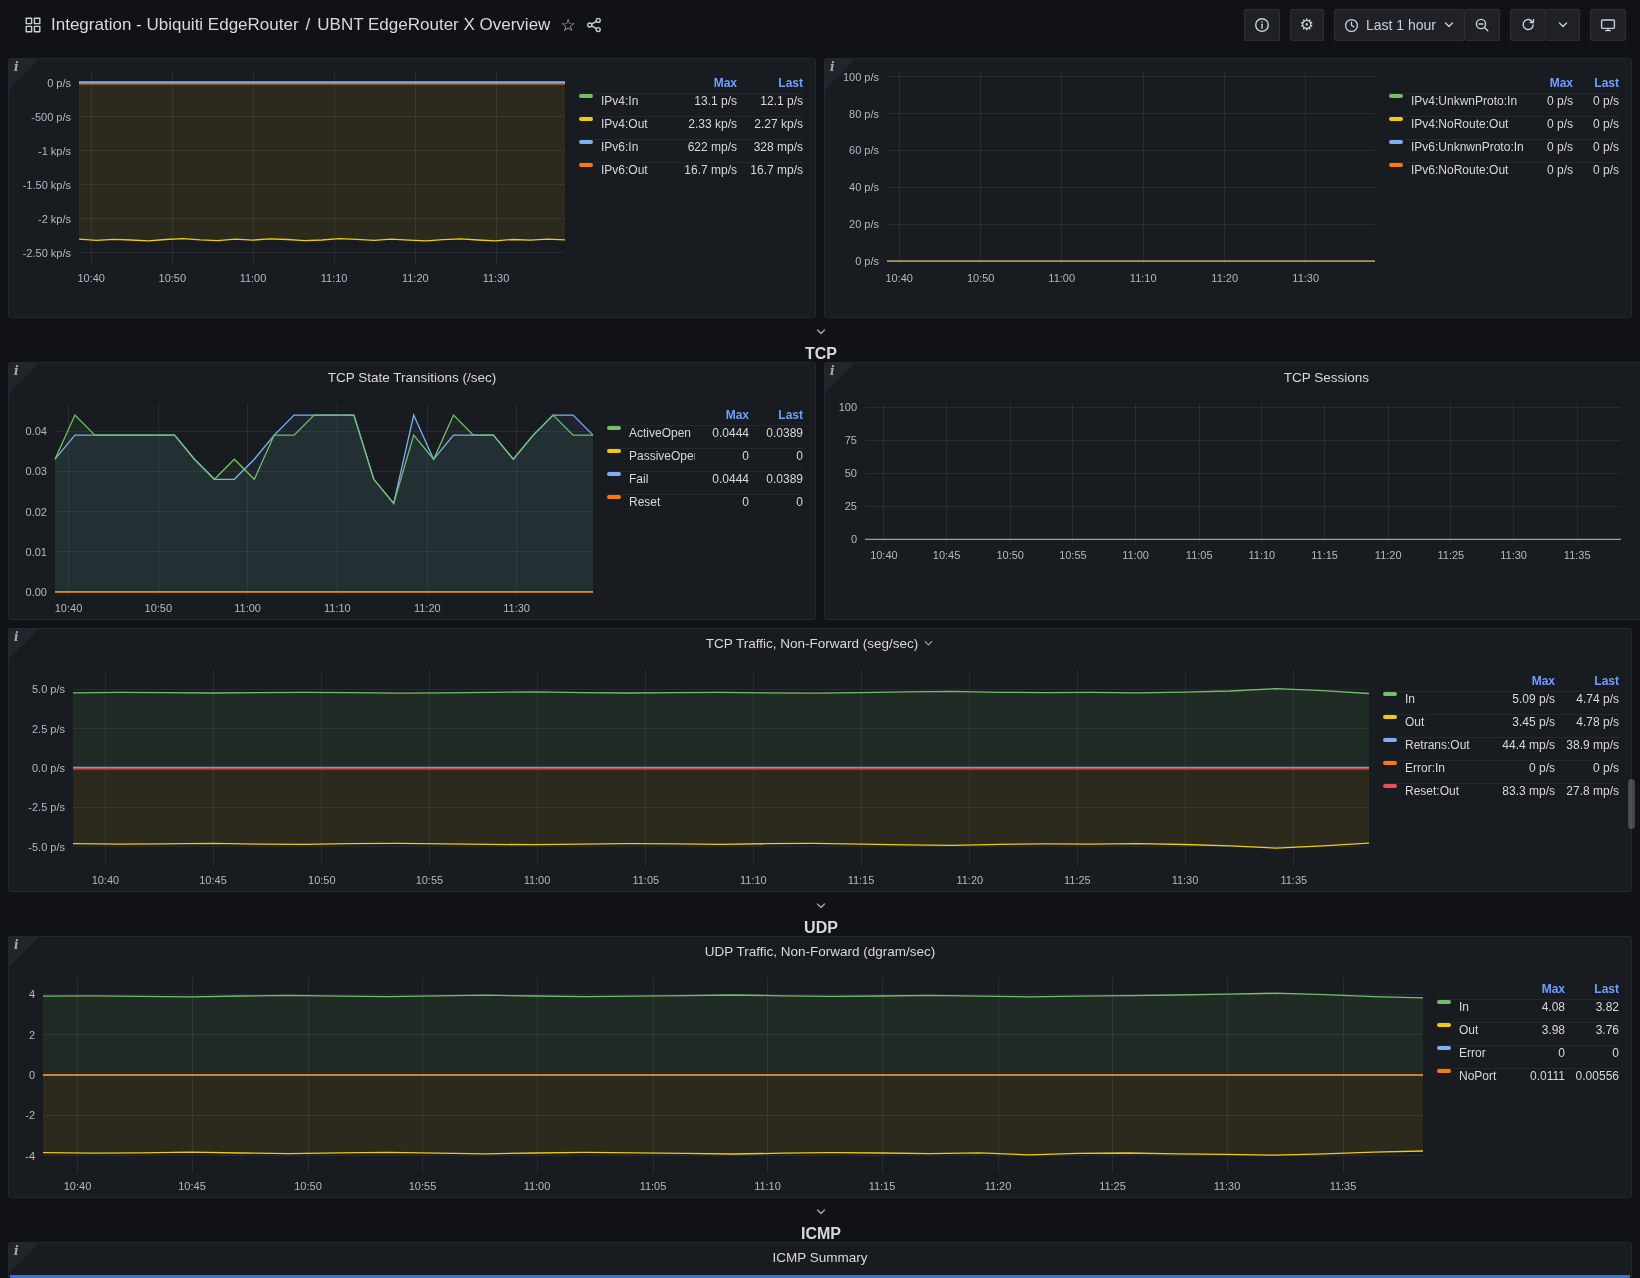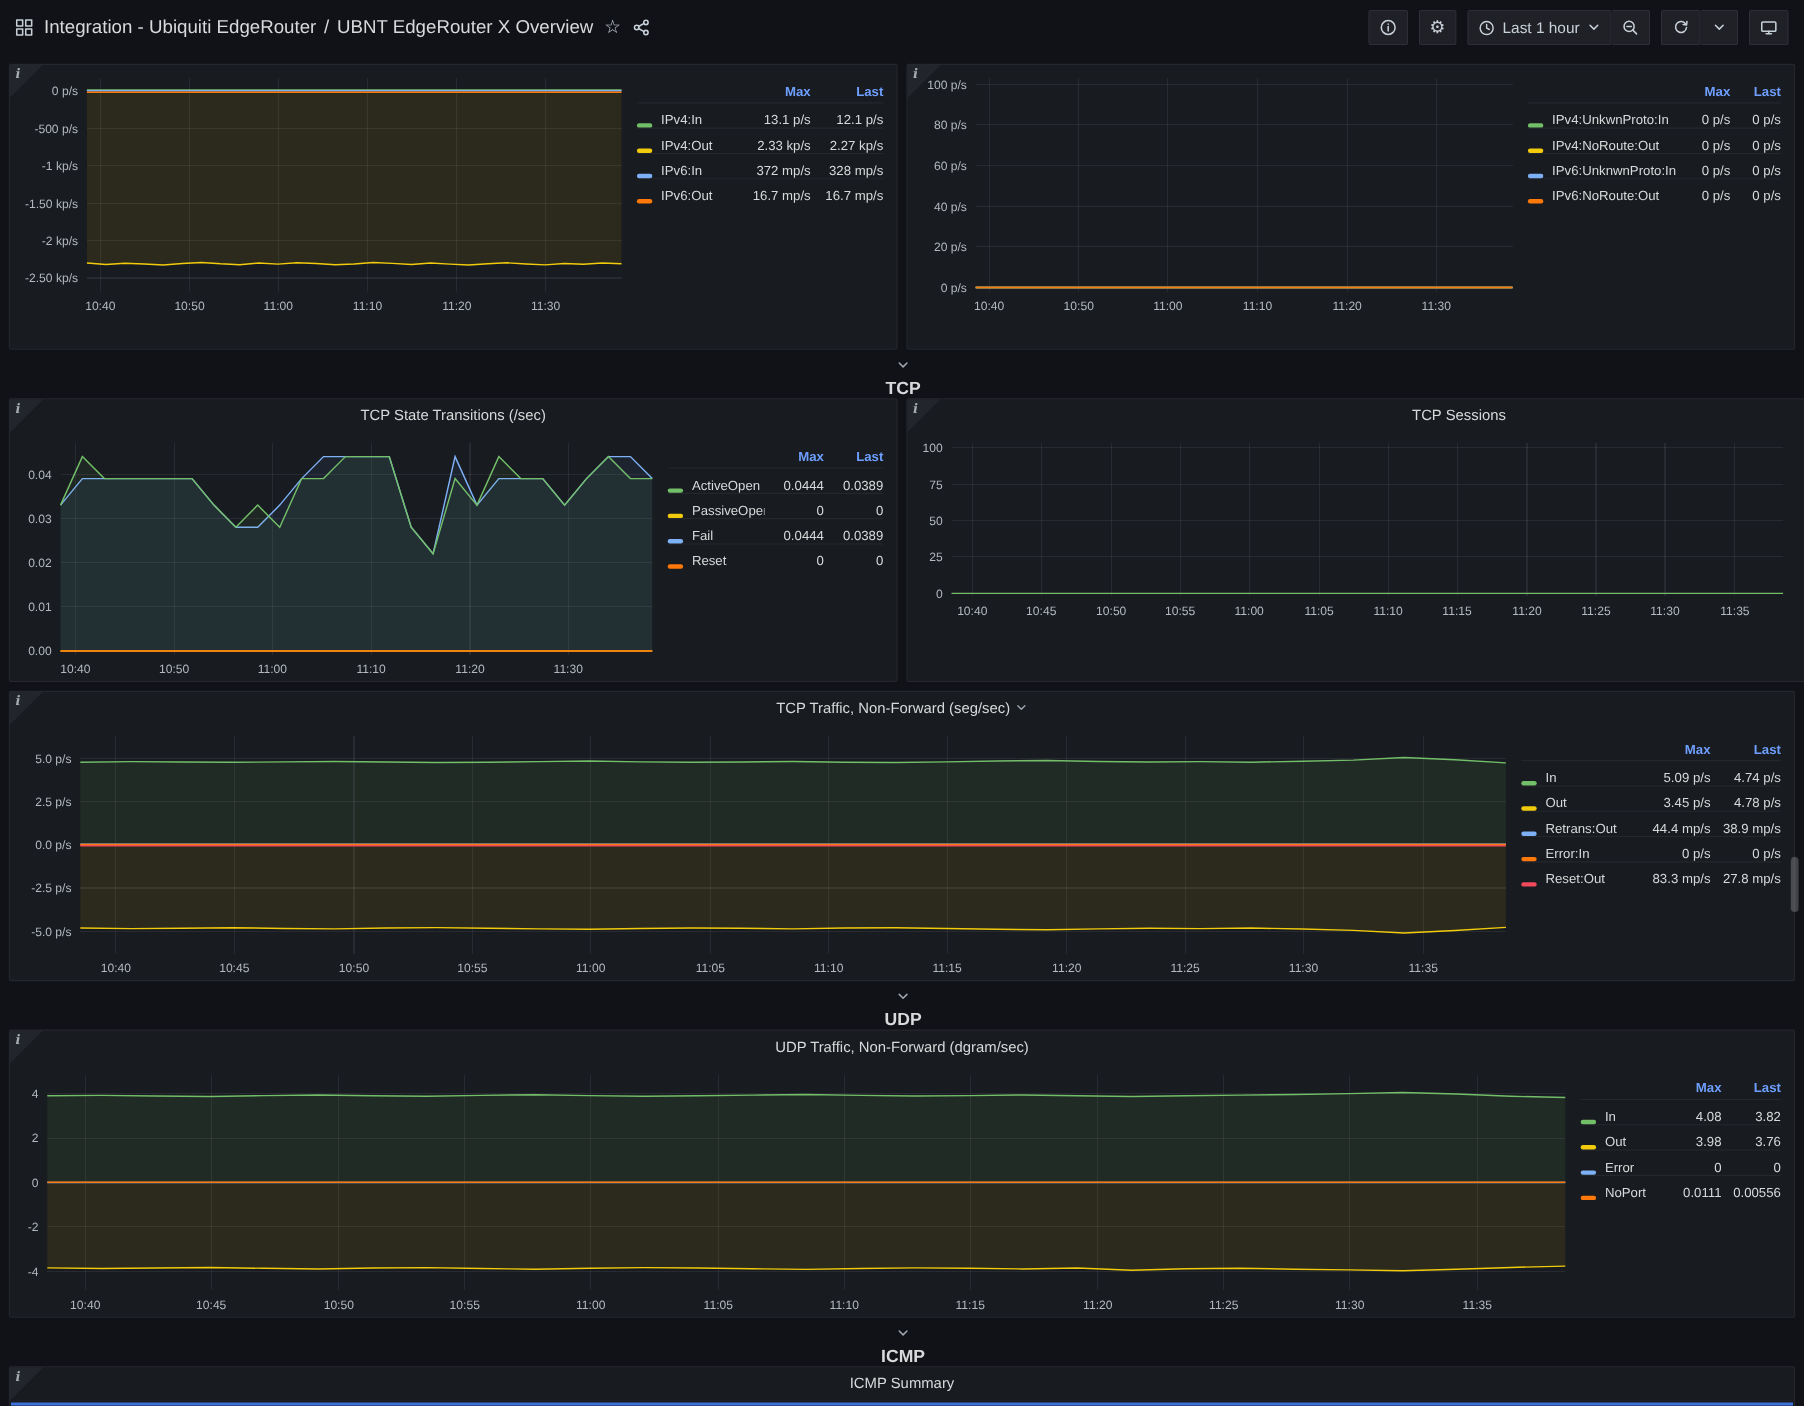--- a/index.html
+++ b/index.html
@@ -1,20 +1,20 @@
 <!DOCTYPE html>
 <html><head>
 <meta charset="utf-8">
 <style>
   * { margin:0; padding:0; box-sizing:border-box; }
   html,body { width:1640px; height:1278px; overflow:hidden; background:#111217;
     font-family:"Liberation Sans",sans-serif; color:#d8d9da; }
 
   
-  .topbar { height:50px; padding:0 14px; display:flex; align-items:center; justify-content:space-between; background:#111217; }
+  .topbar { height:50px; padding:0 14px; display:flex; align-items:center; justify-content:space-between; background:#111217;margin-left:11px; }
   .tb-left { display:flex; align-items:center; gap:10px; }
   .tb-title { font-size:17px; font-weight:500; color:#d8d9da; display:flex; gap:7px; align-items:baseline; }
   .tb-title .sep { color:#d8d9da; }
   .tb-right { display:flex; align-items:center; gap:10px; }
   .btn { height:32px; min-width:34px; padding:0 9px; display:flex; align-items:center; justify-content:center; gap:7px;
     background:#1f2126; border:1px solid #2c2f36; border-radius:2px; color:#c7d0d9; font-size:14px; font-weight:500; cursor:pointer; }
   .btn-group { display:flex; }
   .btn-group .btn + .btn { border-left:none; }
   .icon { display:inline-flex; align-items:center; justify-content:center; }
   .uicon { font-family:"DejaVu Sans",sans-serif; font-size:16px; line-height:1; color:#c7d0d9; }
@@ -39,21 +39,21 @@
   .panel-body { flex:1; display:flex; min-height:0; }
   .panel-body.vert { flex-direction:row; }
   .chart { flex:1; min-width:0; min-height:0; }
   svg text.tick { font-family:"Liberation Sans",sans-serif; font-size:11px; fill:#b4b9c1; }
   svg line.grid { stroke:rgba(204,204,220,0.09); stroke-width:1; shape-rendering:crispEdges; }
 
   
   .legend-right { flex:none; padding:14px 12px 0 4px; font-size:12px; }
   .legend-bottom { flex:none; padding:2px 14px 8px 14px; font-size:12px; }
   .lg-head { display:flex; align-items:center; height:20px; color:#6e9fff; font-weight:700; }
-  .lg-row { display:flex; align-items:flex-end; height:23px; border-top:1px solid rgba(204,204,220,0.07); cursor:pointer; }
+  .lg-row { display:flex; align-items:flex-start; height:23px; border-top:1px solid rgba(204,204,220,0.07); cursor:pointer; }
   .lg-name { flex:1; color:#d8d9da; white-space:nowrap; overflow:hidden; }
   .lg-dash { width:14px; height:4px; border-radius:2px; margin-right:8px; flex:none; }
   .lg-col { width:var(--colw,66px); text-align:right; white-space:nowrap; flex:none; }
 
   
   .cut-blue-line { position:absolute; left:1px; right:1px; top:32px; height:3px; background:#3d71d9; }
   .scroll-thumb { position:fixed; right:5px; top:779px; width:7px; height:50px; border-radius:4px;
     background:rgba(255,255,255,0.22); cursor:pointer; z-index:9; }
 </style>
 </head>
@@ -195,21 +195,21 @@
             </div>
             <div class="lg-row">
               <span class="lg-dash" style="background:#f2cc0c"></span>
               <span class="lg-name">IPv4:Out</span>
               <span class="lg-col">2.33 kp/s</span>
               <span class="lg-col">2.27 kp/s</span>
             </div>
             <div class="lg-row">
               <span class="lg-dash" style="background:#7eb0f5"></span>
               <span class="lg-name">IPv6:In</span>
-              <span class="lg-col">372 mp/s</span>
+              <span class="lg-col">622 mp/s</span>
               <span class="lg-col">328 mp/s</span>
             </div>
             <div class="lg-row">
               <span class="lg-dash" style="background:#ff780a"></span>
               <span class="lg-name">IPv6:Out</span>
               <span class="lg-col">16.7 mp/s</span>
               <span class="lg-col">16.7 mp/s</span>
             </div>
           </div>
       </div>

